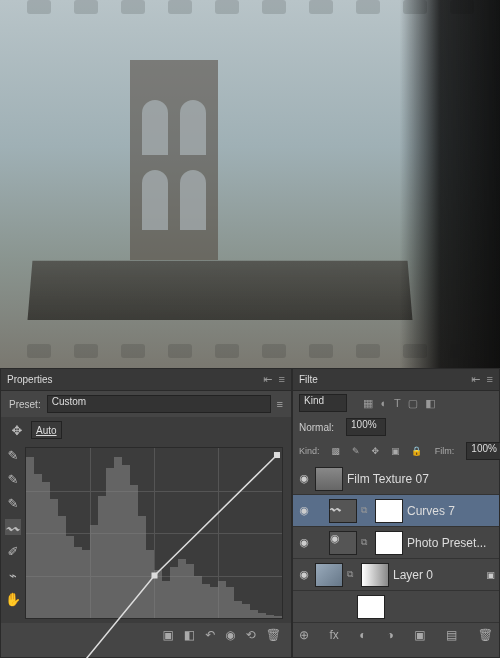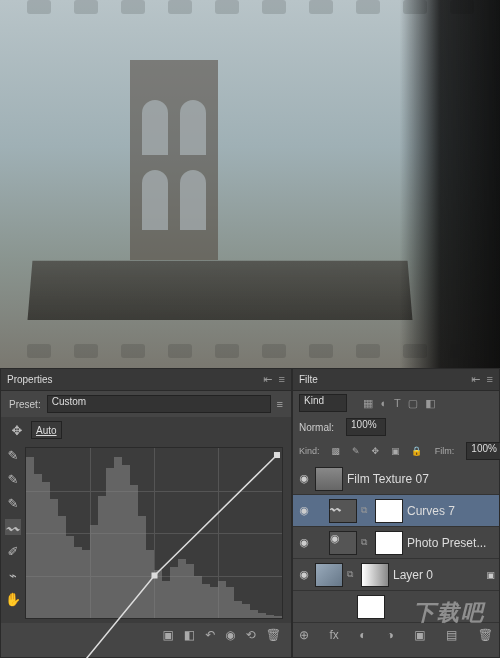--- a/index.html
+++ b/index.html
@@ -259,15 +259,14 @@
 
     <div class="bottom-icons" style="justify-content:space-between;padding:0 6px">
       <span>⊕</span>
       <span>fx</span>
       <span>◐</span>
       <span>◑</span>
       <span>▣</span>
       <span>▤</span>
       <span>🗑</span>
     </div>
-    <div class="watermark">下载吧</div>
   </div>
 </div>
 
 </body></html>

